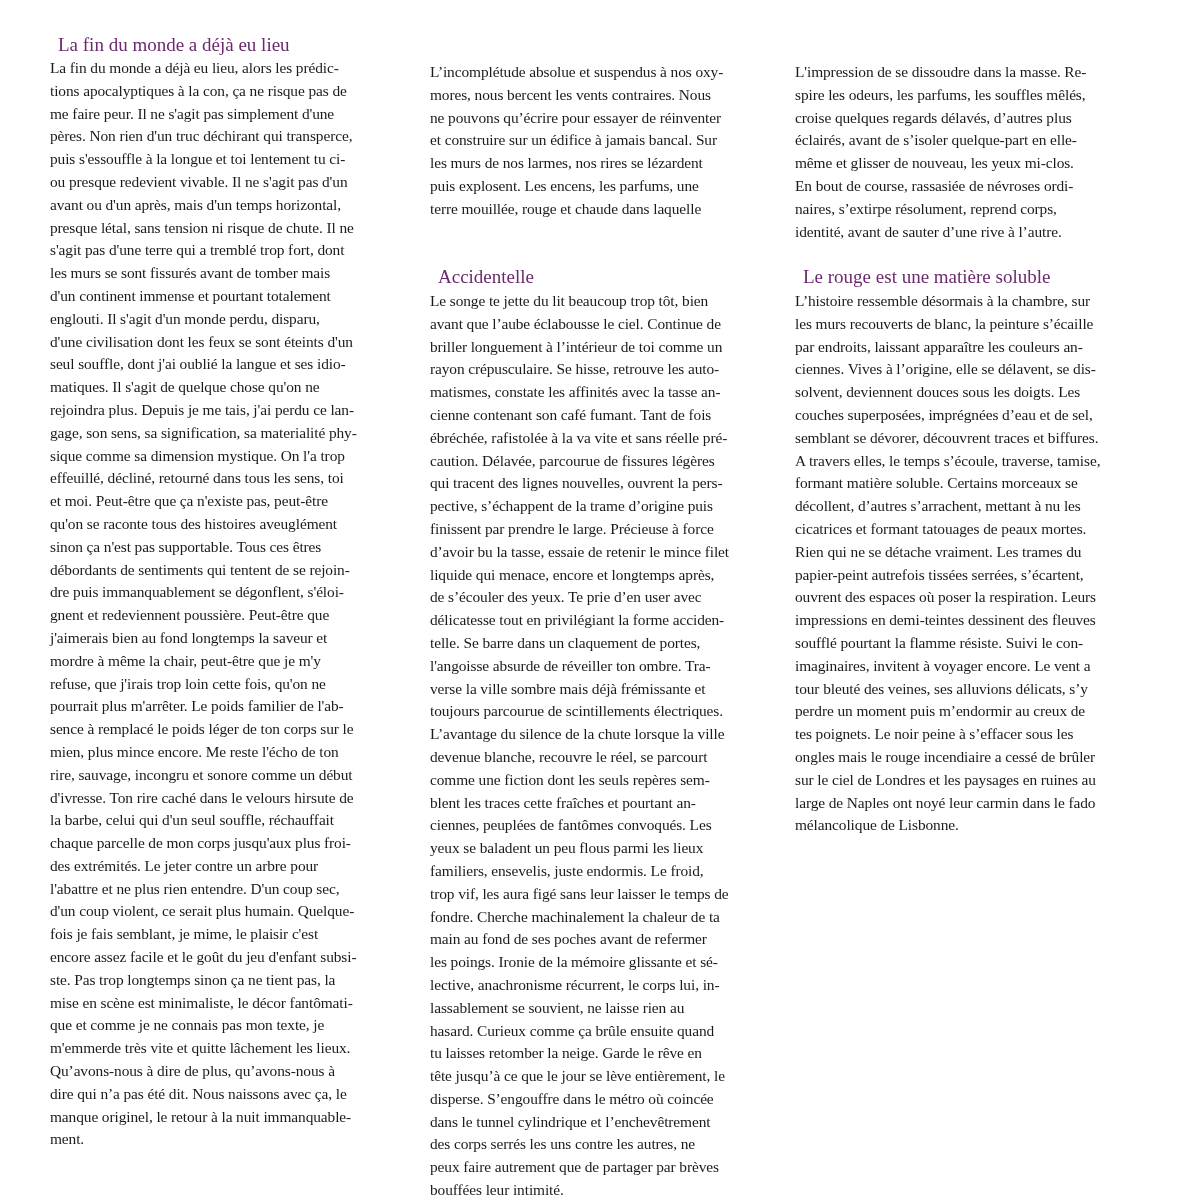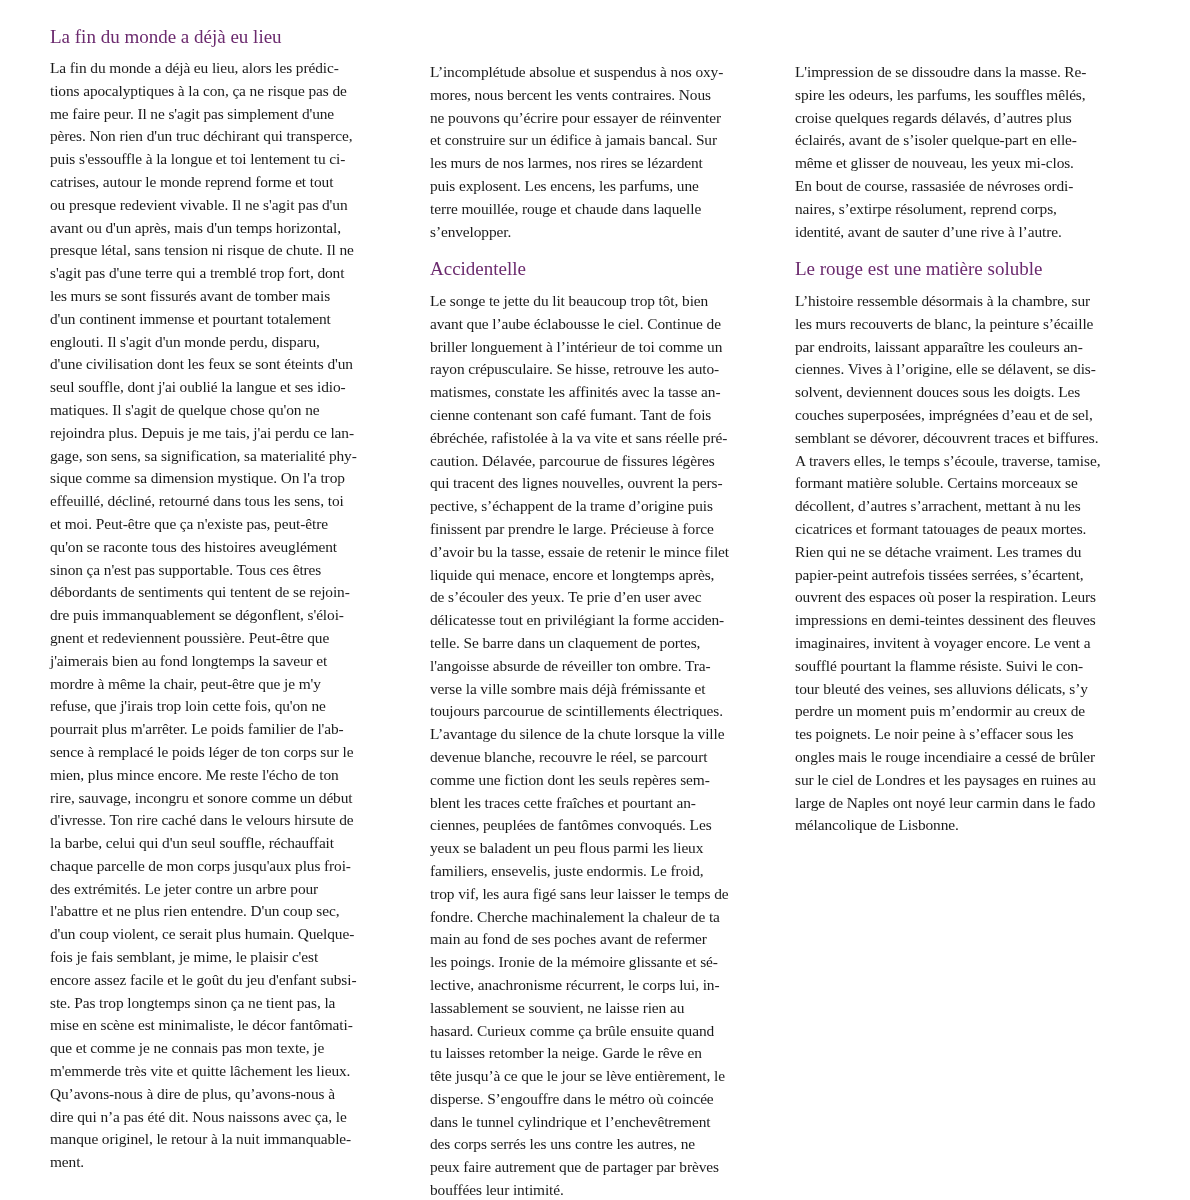--- a/index.html
+++ b/index.html
@@ -2,36 +2,35 @@
 <html><head>
 <meta charset="utf-8">
 <style>
   html, body { margin: 0; padding: 0; background: #ffffff; }
   body { width: 1190px; height: 1200px; position: relative; overflow: hidden;
          font-family: "Liberation Serif", "DejaVu Serif", serif; color: #1a1a1a; }
   .col { position: absolute; top: 0; width: 370px; }
   #col-1 { left: 50px; }
   #col-2 { left: 430px; }
   #col-3 { left: 795px; }
-  h2 { font-weight: normal; color: #6b2a6e; font-size: 19px; margin: 0; line-height: 24px; position: absolute; left: 0; white-space: nowrap; }
+  h2 { font-weight: normal; color: #6b2a6e; font-size: 19px; margin: 8px; line-height: 24px; position: absolute; left: 0; white-space: nowrap; }
   .body { position: absolute; left: 0; font-size: 15.4px; line-height: 22.8px; letter-spacing: -0.1px; font-family: Liberation Serif, serif; }
   .line { display: block; white-space: nowrap; height: 22.8px; }
 </style>
 </head>
 <body>
 
 <div class="col" id="col-1">
   <h2 style="top:25px">La fin du monde a déjà eu lieu</h2>
   <div class="body" style="top:57px">
       <span class="line">La fin du monde a déjà eu lieu, alors les prédic-</span>
       <span class="line">tions apocalyptiques à la con, ça ne risque pas de</span>
       <span class="line">me faire peur. Il ne s'agit pas simplement d'une</span>
       <span class="line">pères. Non rien d'un truc déchirant qui transperce,</span>
       <span class="line">puis s'essouffle à la longue et toi lentement tu ci-</span>
-      <span class="line">catrises, autour le monde reprend forme et tout</span>
       <span class="line">ou presque redevient vivable. Il ne s'agit pas d'un</span>
       <span class="line">avant ou d'un après, mais d'un temps horizontal,</span>
       <span class="line">presque létal, sans tension ni risque de chute. Il ne</span>
       <span class="line">s'agit pas d'une terre qui a tremblé trop fort, dont</span>
       <span class="line">les murs se sont fissurés avant de tomber mais</span>
       <span class="line">d'un continent immense et pourtant totalement</span>
       <span class="line">englouti. Il s'agit d'un monde perdu, disparu,</span>
       <span class="line">d'une civilisation dont les feux se sont éteints d'un</span>
       <span class="line">seul souffle, dont j'ai oublié la langue et ses idio-</span>
       <span class="line">matiques. Il s'agit de quelque chose qu'on ne</span>
@@ -73,21 +72,20 @@
 
 <div class="col" id="col-2">
   <div class="body" style="top:61px">
       <span class="line">L’incomplétude absolue et suspendus à nos oxy-</span>
       <span class="line">mores, nous bercent les vents contraires. Nous</span>
       <span class="line">ne pouvons qu’écrire pour essayer de réinventer</span>
       <span class="line">et construire sur un édifice à jamais bancal. Sur</span>
       <span class="line">les murs de nos larmes, nos rires se lézardent</span>
       <span class="line">puis explosent. Les encens, les parfums, une</span>
       <span class="line">terre mouillée, rouge et chaude dans laquelle</span>
-      <span class="line">s’envelopper.</span>
     </div>
   <h2 style="top:257px">Accidentelle</h2>
   <div class="body" style="top:290px">
       <span class="line">Le songe te jette du lit beaucoup trop tôt, bien</span>
       <span class="line">avant que l’aube éclabousse le ciel. Continue de</span>
       <span class="line">briller longuement à l’intérieur de toi comme un</span>
       <span class="line">rayon crépusculaire. Se hisse, retrouve les auto-</span>
       <span class="line">matismes, constate les affinités avec la tasse an-</span>
       <span class="line">cienne contenant son café fumant. Tant de fois</span>
       <span class="line">ébréchée, rafistolée à la va vite et sans réelle pré-</span>
@@ -148,22 +146,22 @@
       <span class="line">couches superposées, imprégnées d’eau et de sel,</span>
       <span class="line">semblant se dévorer, découvrent traces et biffures.</span>
       <span class="line">A travers elles, le temps s’écoule, traverse, tamise,</span>
       <span class="line">formant matière soluble. Certains morceaux se</span>
       <span class="line">décollent, d’autres s’arrachent, mettant à nu les</span>
       <span class="line">cicatrices et formant tatouages de peaux mortes.</span>
       <span class="line">Rien qui ne se détache vraiment. Les trames du</span>
       <span class="line">papier-peint autrefois tissées serrées, s’écartent,</span>
       <span class="line">ouvrent des espaces où poser la respiration. Leurs</span>
       <span class="line">impressions en demi-teintes dessinent des fleuves</span>
+      <span class="line">soufflé pourtant la flamme résiste. Suivi le con-</span>
       <span class="line">imaginaires, invitent à voyager encore. Le vent a</span>
-      <span class="line">soufflé pourtant la flamme résiste. Suivi le con-</span>
       <span class="line">tour bleuté des veines, ses alluvions délicats, s’y</span>
       <span class="line">perdre un moment puis m’endormir au creux de</span>
       <span class="line">tes poignets. Le noir peine à s’effacer sous les</span>
       <span class="line">ongles mais le rouge incendiaire a cessé de brûler</span>
       <span class="line">sur le ciel de Londres et les paysages en ruines au</span>
       <span class="line">large de Naples ont noyé leur carmin dans le fado</span>
       <span class="line">mélancolique de Lisbonne.</span>
     </div>
 </div>
 

